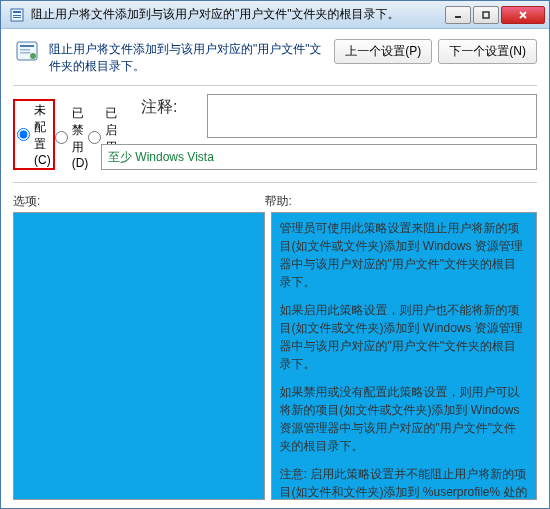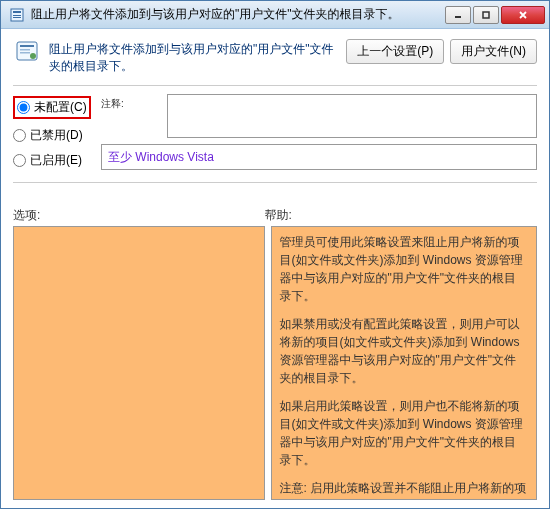--- a/index.html
+++ b/index.html
@@ -12,34 +12,34 @@
 .win-btn { width: 26px; height: 18px; border: 1px solid #888; background: linear-gradient(to bottom, #f8f8f8, #e0e0e0); border-radius: 2px; display: flex; align-items: center; justify-content: center; font-size: 10px; cursor: pointer; }
 .win-btn.close { width: 44px; background: linear-gradient(to bottom, #e68 0%, #d44 50%, #c22 100%); border-color: #a22; color: #fff; font-weight: bold; }
 .content { flex: 1; padding: 8px 12px; display: flex; flex-direction: column; overflow: hidden; }
 .header-row { display: flex; align-items: flex-start; gap: 8px; margin-bottom: 6px; }
 .header-icon { width: 28px; height: 28px; flex-shrink: 0; display: flex; align-items: center; justify-content: center; }
 .header-text { flex: 1; color: #003070; font-size: 12px; padding-top: 4px; }
 .nav-buttons { display: flex; gap: 6px; padding-top: 2px; }
 .btn { background: linear-gradient(to bottom, #fdfdfd, #ececec); border: 1px solid #aaa; border-radius: 3px; padding: 3px 10px; font-size: 12px; cursor: pointer; font-family: inherit; }
 .divider { height: 1px; background: #ccc; margin: 4px 0 8px 0; }
 .config-area { display: flex; gap: 10px; margin-bottom: 8px; }
-.radio-col { display: flex; flex-direction: column; gap: 8px; width: 78px; padding-top: 2px; }
+.radio-col { display: flex; flex-direction: row; gap: 0; width: 78px; padding-top: 2px; align-items: flex-end; }
 .radio-item { display: flex; align-items: center; gap: 4px; font-size: 12px; }
 .radio-item input { margin: 0; }
 .highlight { border: 2px solid #d00; padding: 1px 2px; }
 .fields-col { flex: 1; display: flex; flex-direction: column; gap: 6px; }
 .field-row { display: flex; align-items: flex-start; gap: 6px; }
-.field-label { width: 60px; text-align: left; font-size: 10px; padding-top: 3px; color: #333; }
+.field-label { width: 60px; text-align: left; font-size: 16px; padding-top: 3px; color: #333; margin-left: 40px; }
 .comment-box { flex: 1; height: 44px; border: 1px solid #999; background: #fff; padding: 2px 4px; resize: none; font-family: inherit; font-size: 12px; }
-.platform-box { flex: 1; height: 26px; border: 1px solid #999; background: #fff; padding: 4px 6px; font-size: 12px; color: #6d28d9; }
-.labels-row { display: flex; margin-top: 16px; margin-bottom: 2px; }
+.platform-box { flex: 1; height: 26px; border: 1px solid #999; background: #fff; padding: 4px 6px; font-size: 12px; color: #15803d; }
+.labels-row { display: flex; margin-top: 2px; margin-bottom: 2px; }
 .labels-row .lbl { font-size: 12px; color: #333; }
 .labels-row .lbl:first-child { width: 48%; }
 .panels-row { flex: 1; display: flex; gap: 6px; min-height: 0; }
-.panel { border: 1px solid #999; background: #fdba74; padding: 6px 8px; font-size: 12px; color: #333; line-height: 1.5; overflow: auto; }
+.panel { border: 1px solid #999; background: #0ea5e9; padding: 6px 8px; font-size: 12px; color: #333; line-height: 1.5; overflow: auto; }
 .panel.left { width: 48%; }
 .panel.right { flex: 1; }
 .panel.right p { margin-bottom: 10px; }
 </style>
 </head>
 <body>
 
 <div class="window">
   <div class="titlebar">
     <span class="titlebar-icon">
@@ -77,21 +77,21 @@
             <rect x="2" y="3" width="20" height="18" rx="2" fill="#f0f8ff" stroke="#4a7aab"></rect>
             <rect x="5" y="6" width="14" height="2" fill="#4a7aab"></rect>
             <rect x="5" y="10" width="10" height="1.5" fill="#98b8d8"></rect>
             <rect x="5" y="13" width="10" height="1.5" fill="#98b8d8"></rect>
             <circle cx="18" cy="17" r="3" fill="#5a9e5a"></circle>
           </svg>
       </span>
       <div class="header-text">阻止用户将文件添加到与该用户对应的"用户文件"文件夹的根目录下。</div>
       <div class="nav-buttons">
         <button class="btn">上一个设置(P)</button>
-        <button class="btn">用户文件(N)</button>
+        <button class="btn">下一个设置(N)</button>
       </div>
     </div>
 
     <div class="divider"></div>
 
     <div class="config-area">
       <div class="radio-col">
         <label class="radio-item highlight">
           <input type="radio" name="state" checked="" style="">
           <span>未配置(C)</span>
@@ -120,19 +120,19 @@
 
     <div class="labels-row">
       <div class="lbl">选项:</div>
       <div class="lbl">帮助:</div>
     </div>
 
     <div class="panels-row">
       <div class="panel left"></div>
       <div class="panel right">
         <p>管理员可使用此策略设置来阻止用户将新的项目(如文件或文件夹)添加到 Windows 资源管理器中与该用户对应的"用户文件"文件夹的根目录下。</p>
+        <p>如果启用此策略设置，则用户也不能将新的项目(如文件或文件夹)添加到 Windows 资源管理器中与该用户对应的"用户文件"文件夹的根目录下。</p>
         <p>如果禁用或没有配置此策略设置，则用户可以将新的项目(如文件或文件夹)添加到 Windows 资源管理器中与该用户对应的"用户文件"文件夹的根目录下。</p>
-        <p>如果启用此策略设置，则用户也不能将新的项目(如文件或文件夹)添加到 Windows 资源管理器中与该用户对应的"用户文件"文件夹的根目录下。</p>
         <p>注意: 启用此策略设置并不能阻止用户将新的项目(如文件和文件夹)添加到 %userprofile% 处的与该用户对应的实际文件系统配置文件文件夹中。</p>
       </div>
     </div>
   </div>
 </div>
 
 </body></html>

